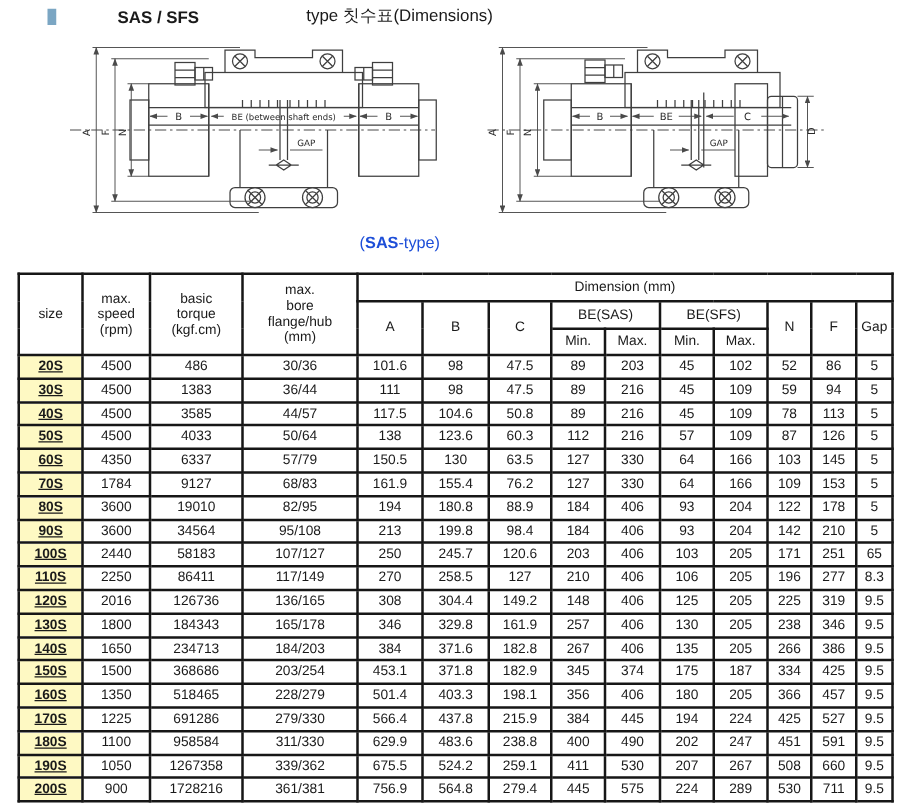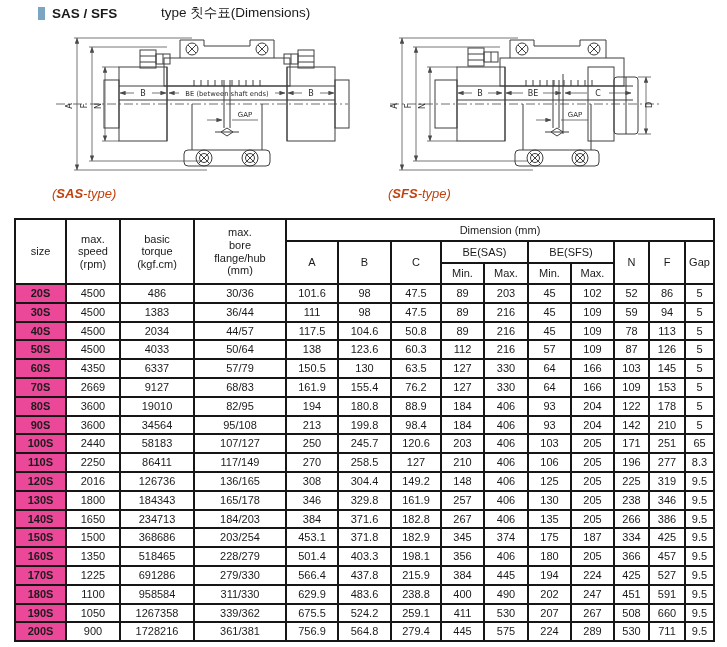--- a/index.html
+++ b/index.html
@@ -1,46 +1,46 @@
 <!DOCTYPE html>
 <html><head>
 <meta charset="utf-8">
 <style>
   html,body{margin:0;padding:0;}
   body{
     width:727px;height:647px;background:#ffffff;overflow:hidden;position:relative;
     font-family:"Liberation Sans",sans-serif;color:#1a1a1a;
   }
   
-  .sec-title{position:absolute;left:38px;top:4px;display:flex;align-items:center;font-size:13.5px;}
+  .sec-title{position:absolute;left:38px;top:4px;display:flex;align-items:center;font-size:13.5px;gap:42px;}
   .bullet{width:7px;height:13px;background:#7ba6c3;margin-right:7px;display:inline-block;}
   .sec-title b{font-weight:bold;}
   .sec-title .rest{white-space:pre;padding-left:40px;}
 
   
   .fig{position:absolute;top:30px;}
   .fig-sas{left:52px;width:300px;}
   .fig-sfs{left:388px;width:280px;}
   .fig svg{display:block;}
-  .fig-caption{text-align:left;font-size:13px;margin-top:6px;color:#c2410c;font-style:italic;}
+  .fig-caption{text-align:right;font-size:13px;margin-top:6px;color:#1d4ed8;}
   .fig-caption b{font-weight:bold;}
   svg text{font-family:"DejaVu Sans",sans-serif;fill:#2b2b2b;}
   .ln{stroke:#3f3f3f;stroke-width:1;fill:none;}
   .dim{stroke:#4a4a4a;stroke-width:0.75;fill:none;}
   .cl{stroke:#4a4a4a;stroke-width:0.8;stroke-dasharray:9 3 2 3;}
 
   
   .dims-table{position:absolute;left:14px;top:218px;}
   table{border-collapse:collapse;table-layout:fixed;width:699px;}
   th,td{border:2px solid #161616;text-align:center;vertical-align:middle;padding:0 1px;
         font-size:11px;font-weight:normal;line-height:1.15;overflow:hidden;}
   th.multiline{white-space:pre-line;}
   tr.hdr1{height:22px;} tr.hdr2{height:22px;} tr.hdr3{height:21px;}
   tbody tr{height:18.8px;}
-  td.col-size{font-weight:bold;background:#ec4899;}
+  td.col-size{font-weight:bold;background:#fef9c3;text-decoration:underline;}
 </style>
 </head>
 <body>
 
 <div class="sec-title">
   <span class="bullet"></span>
   <b>SAS / SFS</b>
     <span class="rest"> type 칫수표(Dimensions)</span>
 </div>
 
@@ -187,21 +187,20 @@
     </g>
     <text font-size="8" text-anchor="middle" transform="rotate(-90 9 76)" x="9" y="76">A</text>
     <text font-size="8" text-anchor="middle" transform="rotate(-90 23 76)" x="23" y="76">F</text>
     <text font-size="8" text-anchor="middle" transform="rotate(-90 37 76)" x="37" y="76">N</text>
     <text font-size="8" text-anchor="middle" x="92" y="66">B</text>
     <text font-size="8" text-anchor="middle" x="145" y="66">BE</text>
     <text font-size="8" text-anchor="middle" x="210" y="66">C</text>
     <text font-size="8" text-anchor="middle" transform="rotate(-90 264 75)" x="264" y="75">D</text>
     <text font-size="7" text-anchor="middle" x="187" y="87">GAP</text>
   </svg>
-  <div class="fig-caption"><span>(</span><b>SFS</b><span>-type)</span></div>
 </div>
 
 <div class="dims-table">
   <table>
     <colgroup>
       <col style="width:51px">
         <col style="width:54px">
         <col style="width:74px">
         <col style="width:92px">
       <col style="width:52px">
@@ -276,21 +275,21 @@
           <td>216</td>
           <td>45</td>
           <td>109</td>
           <td>59</td>
           <td>94</td>
           <td>5</td>
         </tr>
         <tr>
           <td class="col-size">40S</td>
           <td>4500</td>
-          <td>2034</td>
+          <td>3585</td>
           <td>44/57</td>
           <td>117.5</td>
           <td>104.6</td>
           <td>50.8</td>
           <td>89</td>
           <td>216</td>
           <td>45</td>
           <td>109</td>
           <td>78</td>
           <td>113</td>
@@ -323,21 +322,21 @@
           <td>127</td>
           <td>330</td>
           <td>64</td>
           <td>166</td>
           <td>103</td>
           <td>145</td>
           <td>5</td>
         </tr>
         <tr>
           <td class="col-size">70S</td>
-          <td>2669</td>
+          <td>1784</td>
           <td>9127</td>
           <td>68/83</td>
           <td>161.9</td>
           <td>155.4</td>
           <td>76.2</td>
           <td>127</td>
           <td>330</td>
           <td>64</td>
           <td>166</td>
           <td>109</td>

